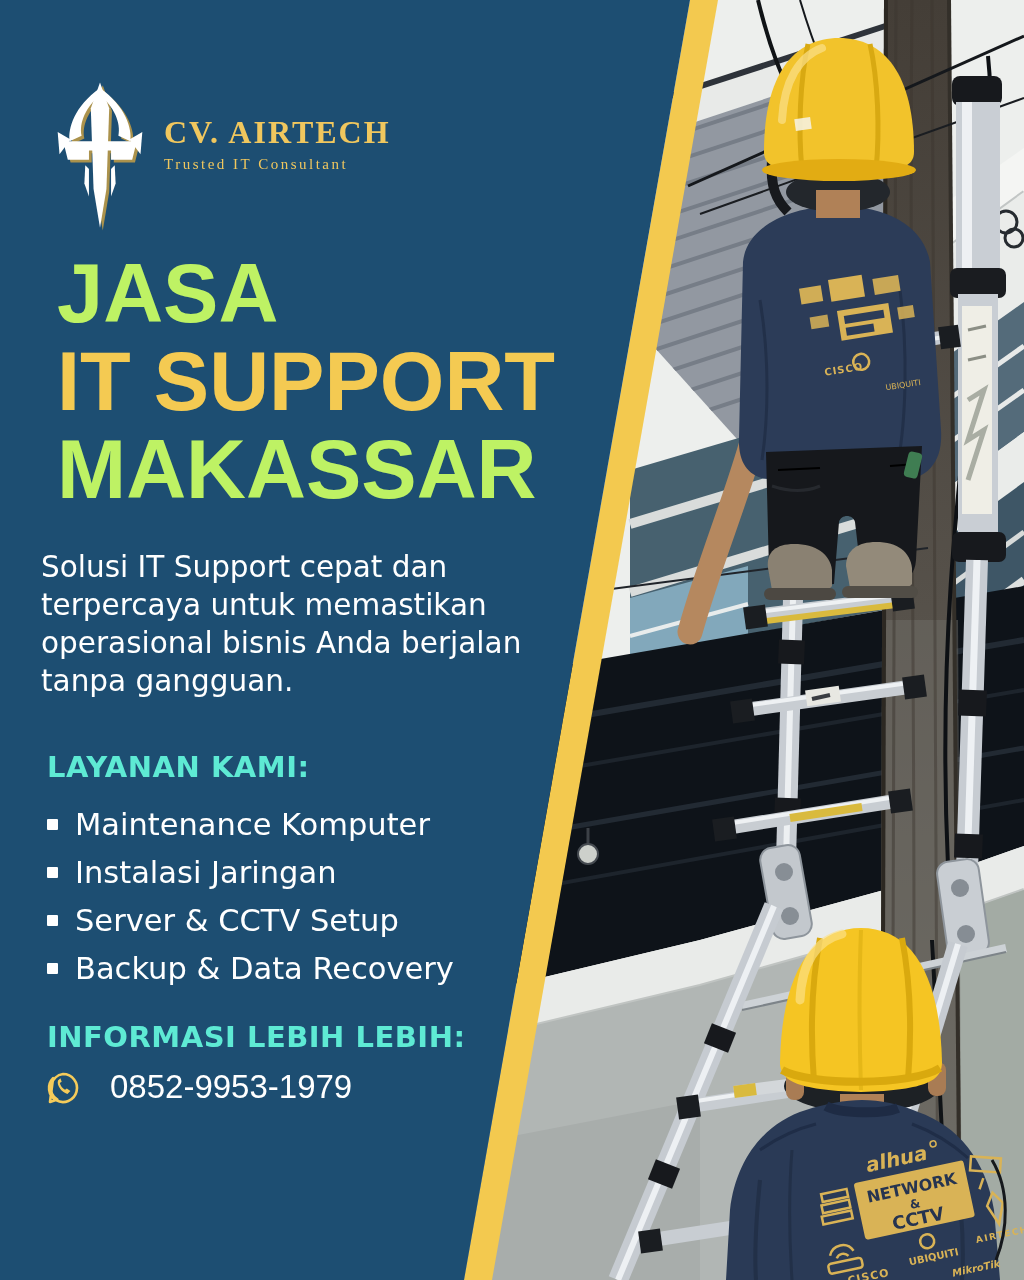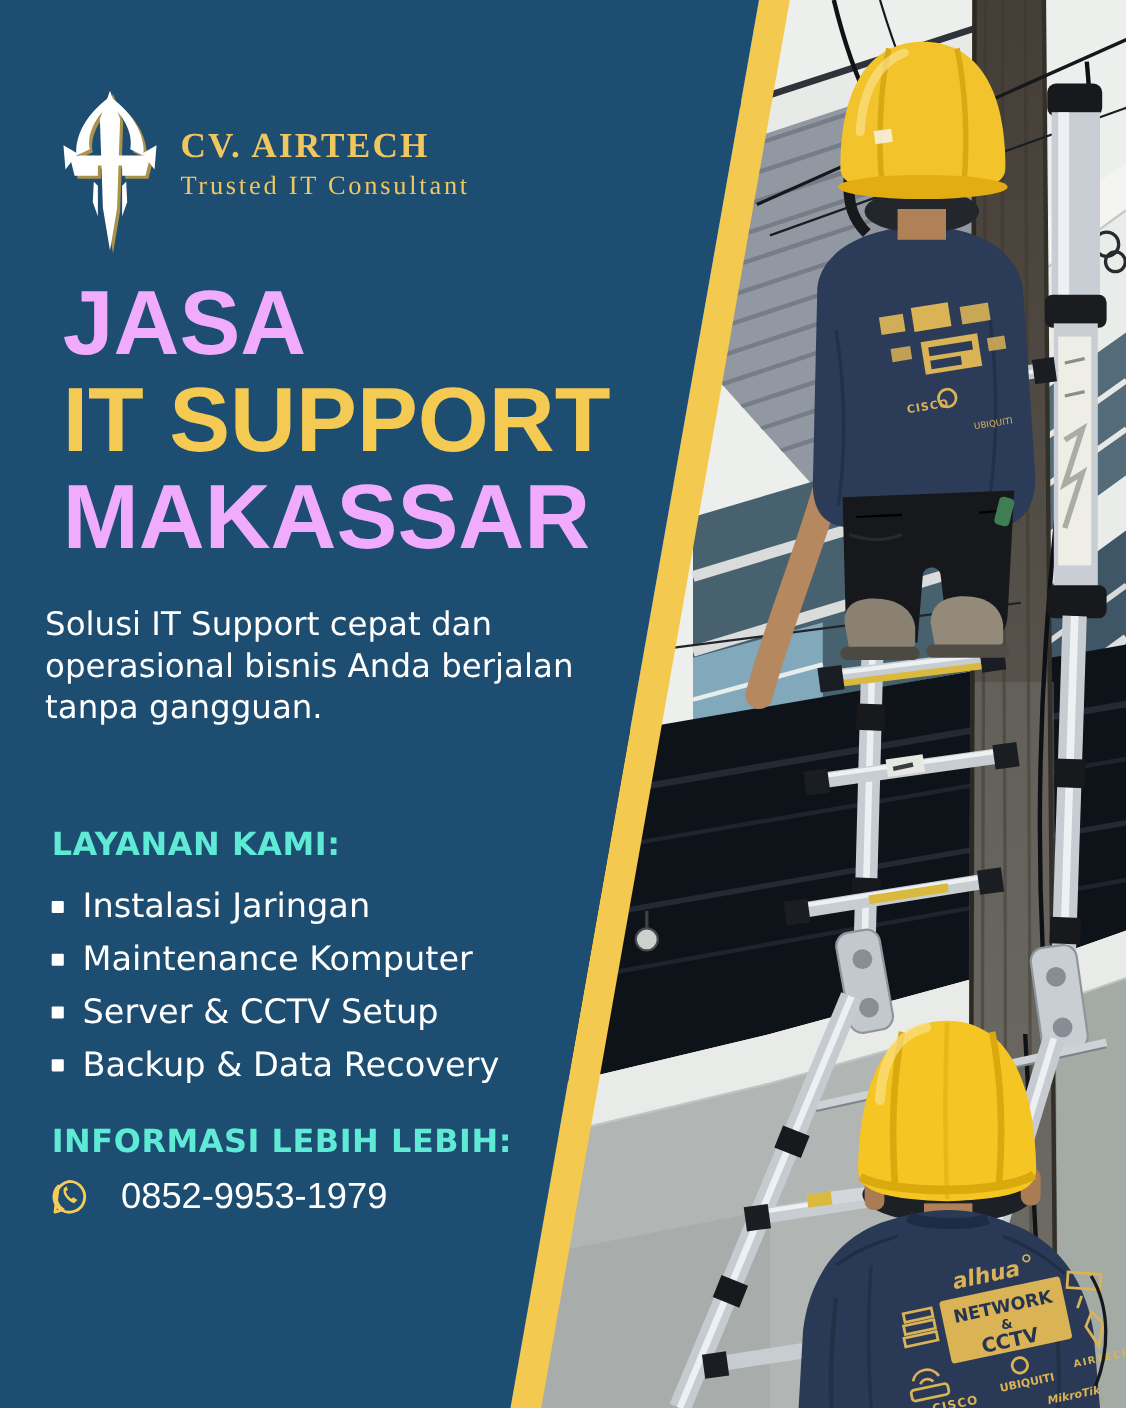--- a/index.html
+++ b/index.html
@@ -8,26 +8,26 @@
   .photo{position:absolute;left:0;top:0;width:1024px;height:1280px;display:block;}
   .accent-stripe{position:absolute;left:0;top:0;width:1024px;height:1280px;background:#f3c94f;
          clip-path:polygon(690px 0,718px 0,492px 1280px,464px 1280px);}
   .panel{position:absolute;left:0;top:0;width:982px;height:1280px;background:#1d4e72;
          clip-path:polygon(0 0,690px 0,464px 1280px,0 1280px);color:#fff;}
   .brand-row{position:absolute;left:54px;top:80px;display:flex;gap:18px;}
   .logo{width:92px;height:152px;}
   .brand-text{margin-top:34px;}
   .company{font-family:"Liberation Serif",serif;font-weight:bold;font-size:32px;color:#f0c75e;
          letter-spacing:2px;white-space:nowrap;}
-  .tagline{font-family:"Liberation Serif",serif;font-size:24px;color:#f0c75e;letter-spacing:2.5px;
+  .tagline{font-family:"Liberation Serif",serif;font-size:15px;color:#f0c75e;letter-spacing:2.5px;
          margin-top:5px;white-space:nowrap;}
   .headline{position:absolute;left:57px;top:250px;margin:0;font-family:"Liberation Sans",sans-serif;
          font-weight:700;font-size:83px;line-height:88px;letter-spacing:0;}
   .hl{display:block;white-space:nowrap;}
-  .hl.white{color:#f0abfc;}
+  .hl.white{color:#bef264;}
   .hl.yellow{color:#f4ca52;}
   .intro{position:absolute;left:41px;top:548px;font-size:29.5px;line-height:38px;color:#ffffff;}
   .intro div{white-space:nowrap;}
   .sec-head{position:absolute;left:47px;font-weight:700;font-size:29px;color:#5eead4;
          letter-spacing:0.5px;white-space:nowrap;}
   .services{position:absolute;left:47px;top:800px;list-style:none;margin:0;padding:0;
          font-size:30.5px;color:#fff;}
   .services li{height:48px;display:flex;align-items:center;white-space:nowrap;}
   .sq{width:11px;height:11px;background:#fff;border-radius:1px;margin-right:17px;flex:0 0 auto;}
   .contact-row{position:absolute;left:45px;display:flex;align-items:flex-end;gap:29px;
@@ -328,34 +328,35 @@
     </div>
 
     <h1 class="headline">
       <span class="hl white">JASA</span>
       <span class="hl yellow">IT SUPPORT</span>
       <span class="hl white">MAKASSAR</span>
     </h1>
 
     <div class="intro">
       <div>Solusi IT Support cepat dan</div>
+      <div>terpercaya untuk memastikan</div>
       <div>operasional bisnis Anda berjalan</div>
       <div>tanpa gangguan.</div>
     </div>
 
     <div class="sec-head" style="top:750px;">LAYANAN KAMI:</div>
 
     <ul class="services">
       <li>
           <span class="sq"></span>
-          <span>Instalasi Jaringan</span>
+          <span>Maintenance Komputer</span>
         </li>
       <li>
           <span class="sq"></span>
-          <span>Maintenance Komputer</span>
+          <span>Instalasi Jaringan</span>
         </li>
       <li>
           <span class="sq"></span>
           <span>Server &amp; CCTV Setup</span>
         </li>
       <li>
           <span class="sq"></span>
           <span>Backup &amp; Data Recovery</span>
         </li>
     </ul>

